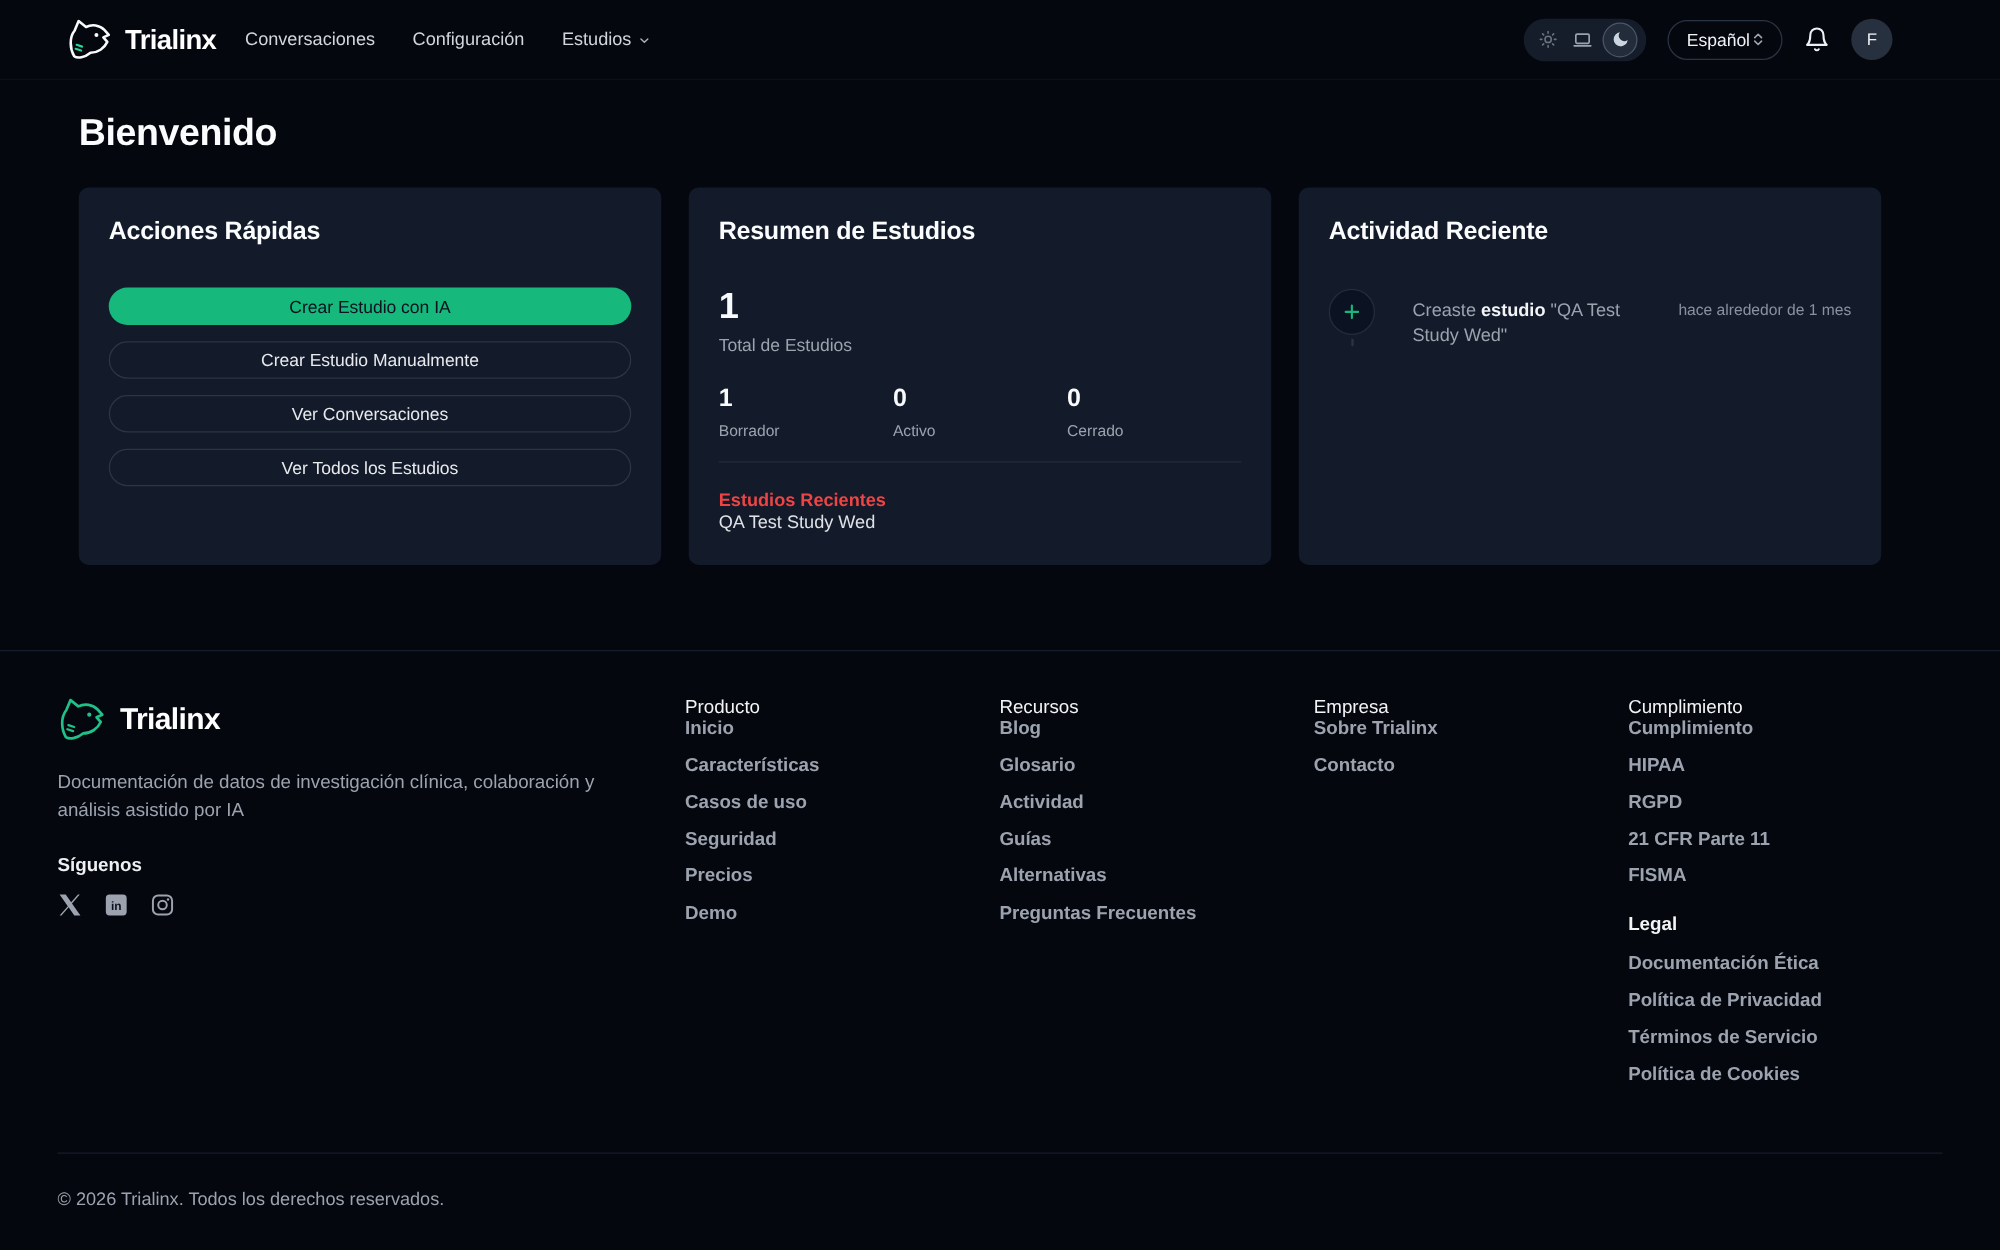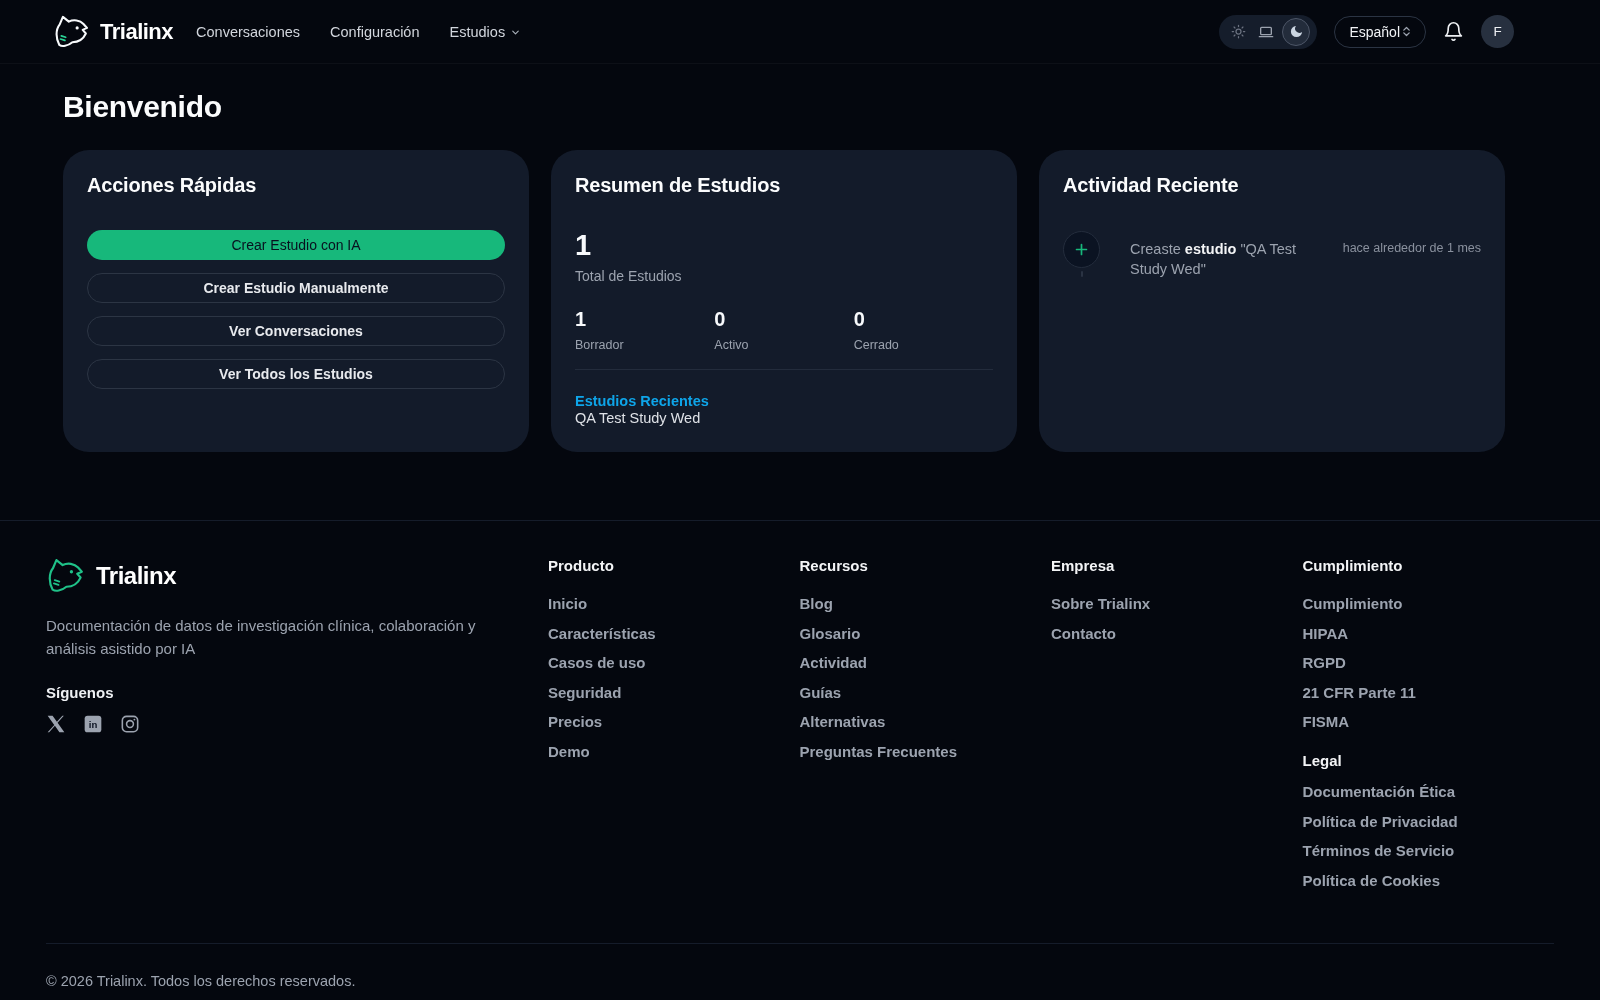--- a/index.html
+++ b/index.html
@@ -50,42 +50,42 @@
     width: 33px; height: 33px; border-radius: 50%;
     background: #27303f; color: #eef0f3; font-size: 13.5px; font-weight: 500;
     display: flex; align-items: center; justify-content: center; cursor: pointer;
   }
 
   
   .main { padding: 26px 95px 0 63px; flex: 1 1 auto; }
   .page-title { font-size: 30px; font-weight: 700; color: #fbfcfd; letter-spacing: -0.3px; }
   .cards { display: grid; grid-template-columns: repeat(3, 1fr); gap: 22px; margin-top: 26px; }
   .card {
-    background: #131b2a; border-radius: 26px; padding: 24px; height: 302px;
+    background: #131b2a; border-radius: 8px; padding: 24px; height: 302px;
   }
   .card-title { font-size: 20px; font-weight: 700; color: #fbfcfd; letter-spacing: -0.2px; }
 
   
   .qa-buttons { display: flex; flex-direction: column; gap: 13px; margin-top: 33px; }
   .btn {
     height: 30px; border-radius: 999px; font-size: 14px;
     font-family: "Liberation Sans", sans-serif;
     display: flex; align-items: center; justify-content: center;
     cursor: pointer; width: 100%;
   }
   .btn-primary { background: #17b87b; color: #08111f; border: none; font-weight: 500; }
-  .btn-outline { background: transparent; color: #e8eaee; border: 1px solid #2c3544; font-weight: bold; }
+  .btn-outline { background: transparent; color: #e8eaee; border: 1px solid #2c3544; }
 
   
   .total-value { font-size: 29px; font-weight: 700; margin-top: 34px; line-height: 1; }
   .muted-label { font-size: 14px; color: #9ca3af; margin-top: 8px; }
   .stats-row { display: grid; grid-template-columns: 1fr 1fr 1fr; margin-top: 25px; padding-bottom: 17px; border-bottom: 1px solid #232c3c; }
   .stat-value { font-size: 20px; font-weight: 700; line-height: 1; }
   .stat-label { font-size: 12.5px; color: #9ca3af; margin-top: 9px; }
-  .recent-title { font-size: 14.5px; font-weight: 700; color: #0ea5e9; margin-top: 23px; }
+  .recent-title { font-size: 14.5px; font-weight: 700; color: #ef4444; margin-top: 23px; }
   .recent-item { font-size: 14.5px; color: #dfe2e7; margin-top: 14px; cursor: pointer; }
 
   
   .activity-item { display: flex; align-items: flex-start; gap: 30px; margin-top: 34px; }
   .activity-icon-col { display: flex; flex-direction: column; align-items: center; }
   .activity-circle {
     width: 37px; height: 37px; border-radius: 50%;
     background: #0b1322; border: 1px solid #242d3d;
     display: flex; align-items: center; justify-content: center;
   }
@@ -100,21 +100,21 @@
     padding: 36px 46px 0;
     flex: 0 0 480px;
   }
   .footer-grid { display: grid; grid-template-columns: 502px 1fr 1fr 1fr 1fr; }
   .fbrand { display: flex; align-items: center; gap: 10px; }
   .fbrand-name { font-size: 24px; font-weight: 700; letter-spacing: -0.5px; color: #ffffff; }
   .fdesc { font-size: 15px; color: #9ca3af; line-height: 1.55; margin-top: 20px; max-width: 440px; }
   .follow-label { font-size: 15px; font-weight: 700; color: #eef0f3; margin-top: 23px; }
   .social-row { display: flex; gap: 17px; margin-top: 13px; }
   .social-link { display: flex; align-items: center; cursor: pointer; }
-  .fcol-title { font-size: 15px; font-weight: 700; color: #f3f4f6; margin-bottom: 21px; }
+  .fcol-title { font-size: 15px; font-weight: 400; color: #f3f4f6; }
   .flink { display: block; font-size: 15px; color: #9ca3af; margin-bottom: 12.5px; cursor: pointer; font-weight: bold; }
   .fsub-title { font-size: 15px; font-weight: 700; color: #f3f4f6; margin: 22px 0 14px; }
   .footer-divider { border: none; border-top: 1px solid #151c2a; margin-top: 42px; }
   .copyright { font-size: 14.5px; color: #9ca3af; margin-top: 29px; }
 
   svg { display: block; }
 </style>
 </head>
 <body>
 

